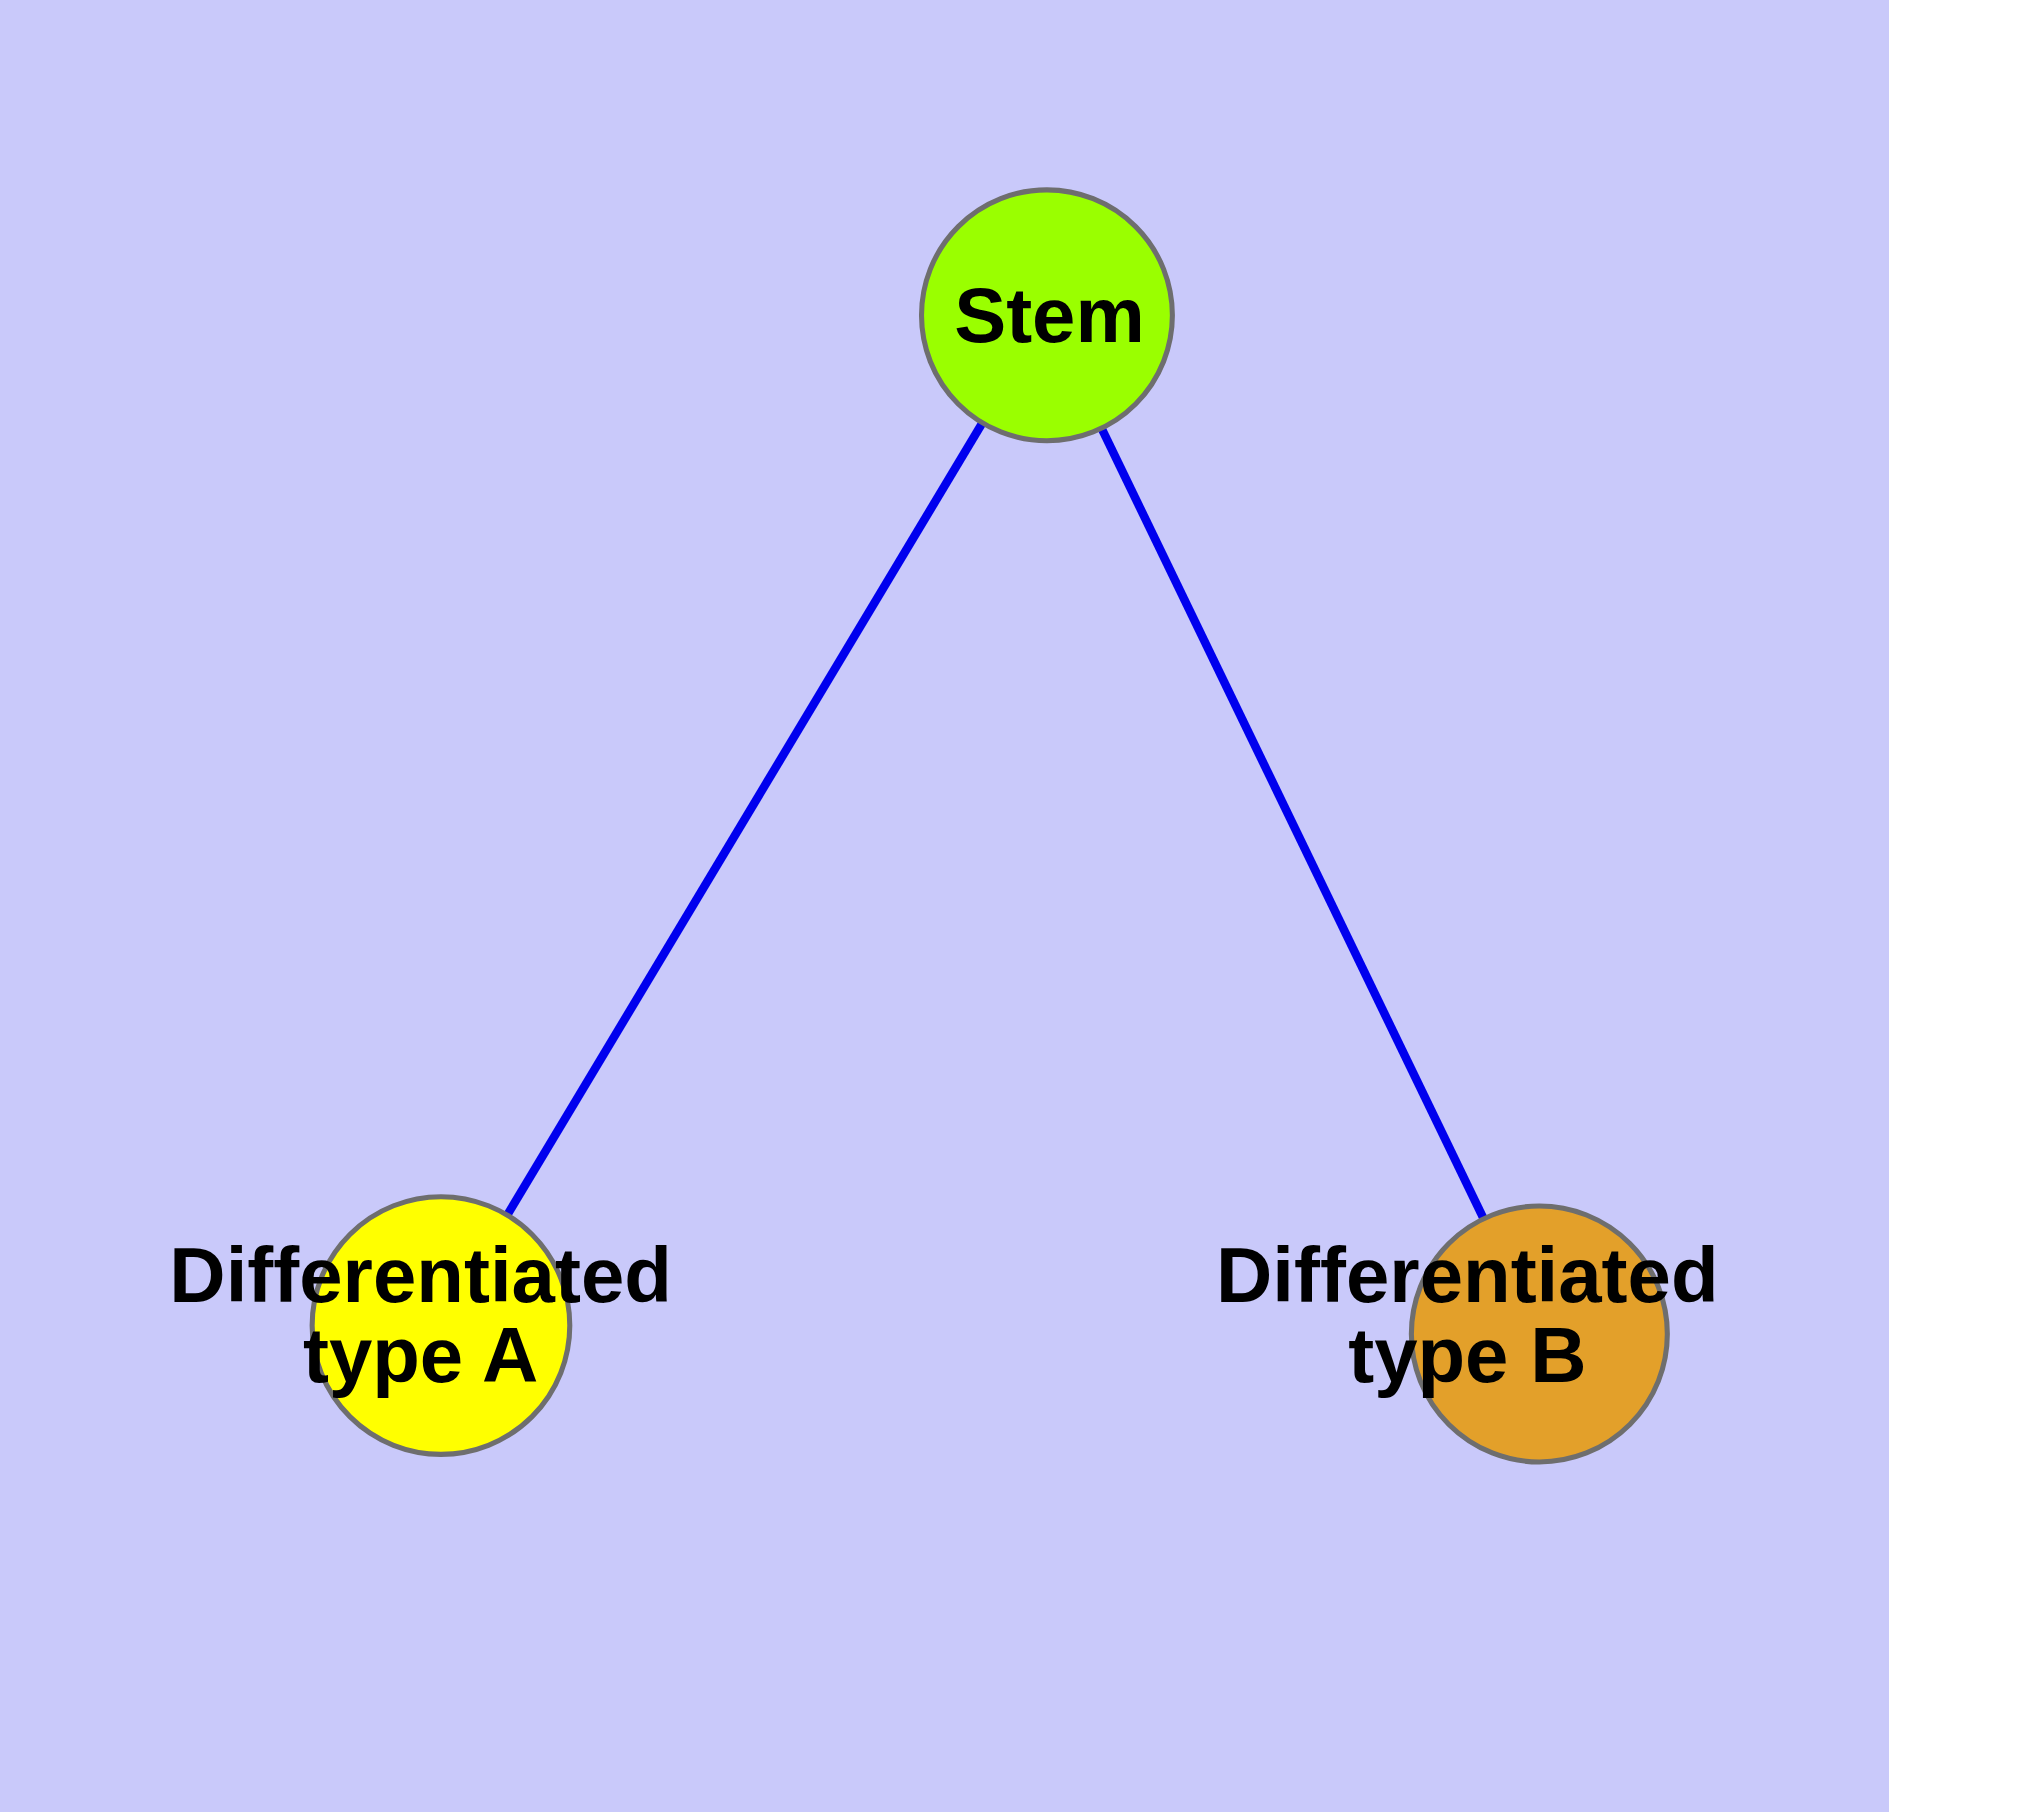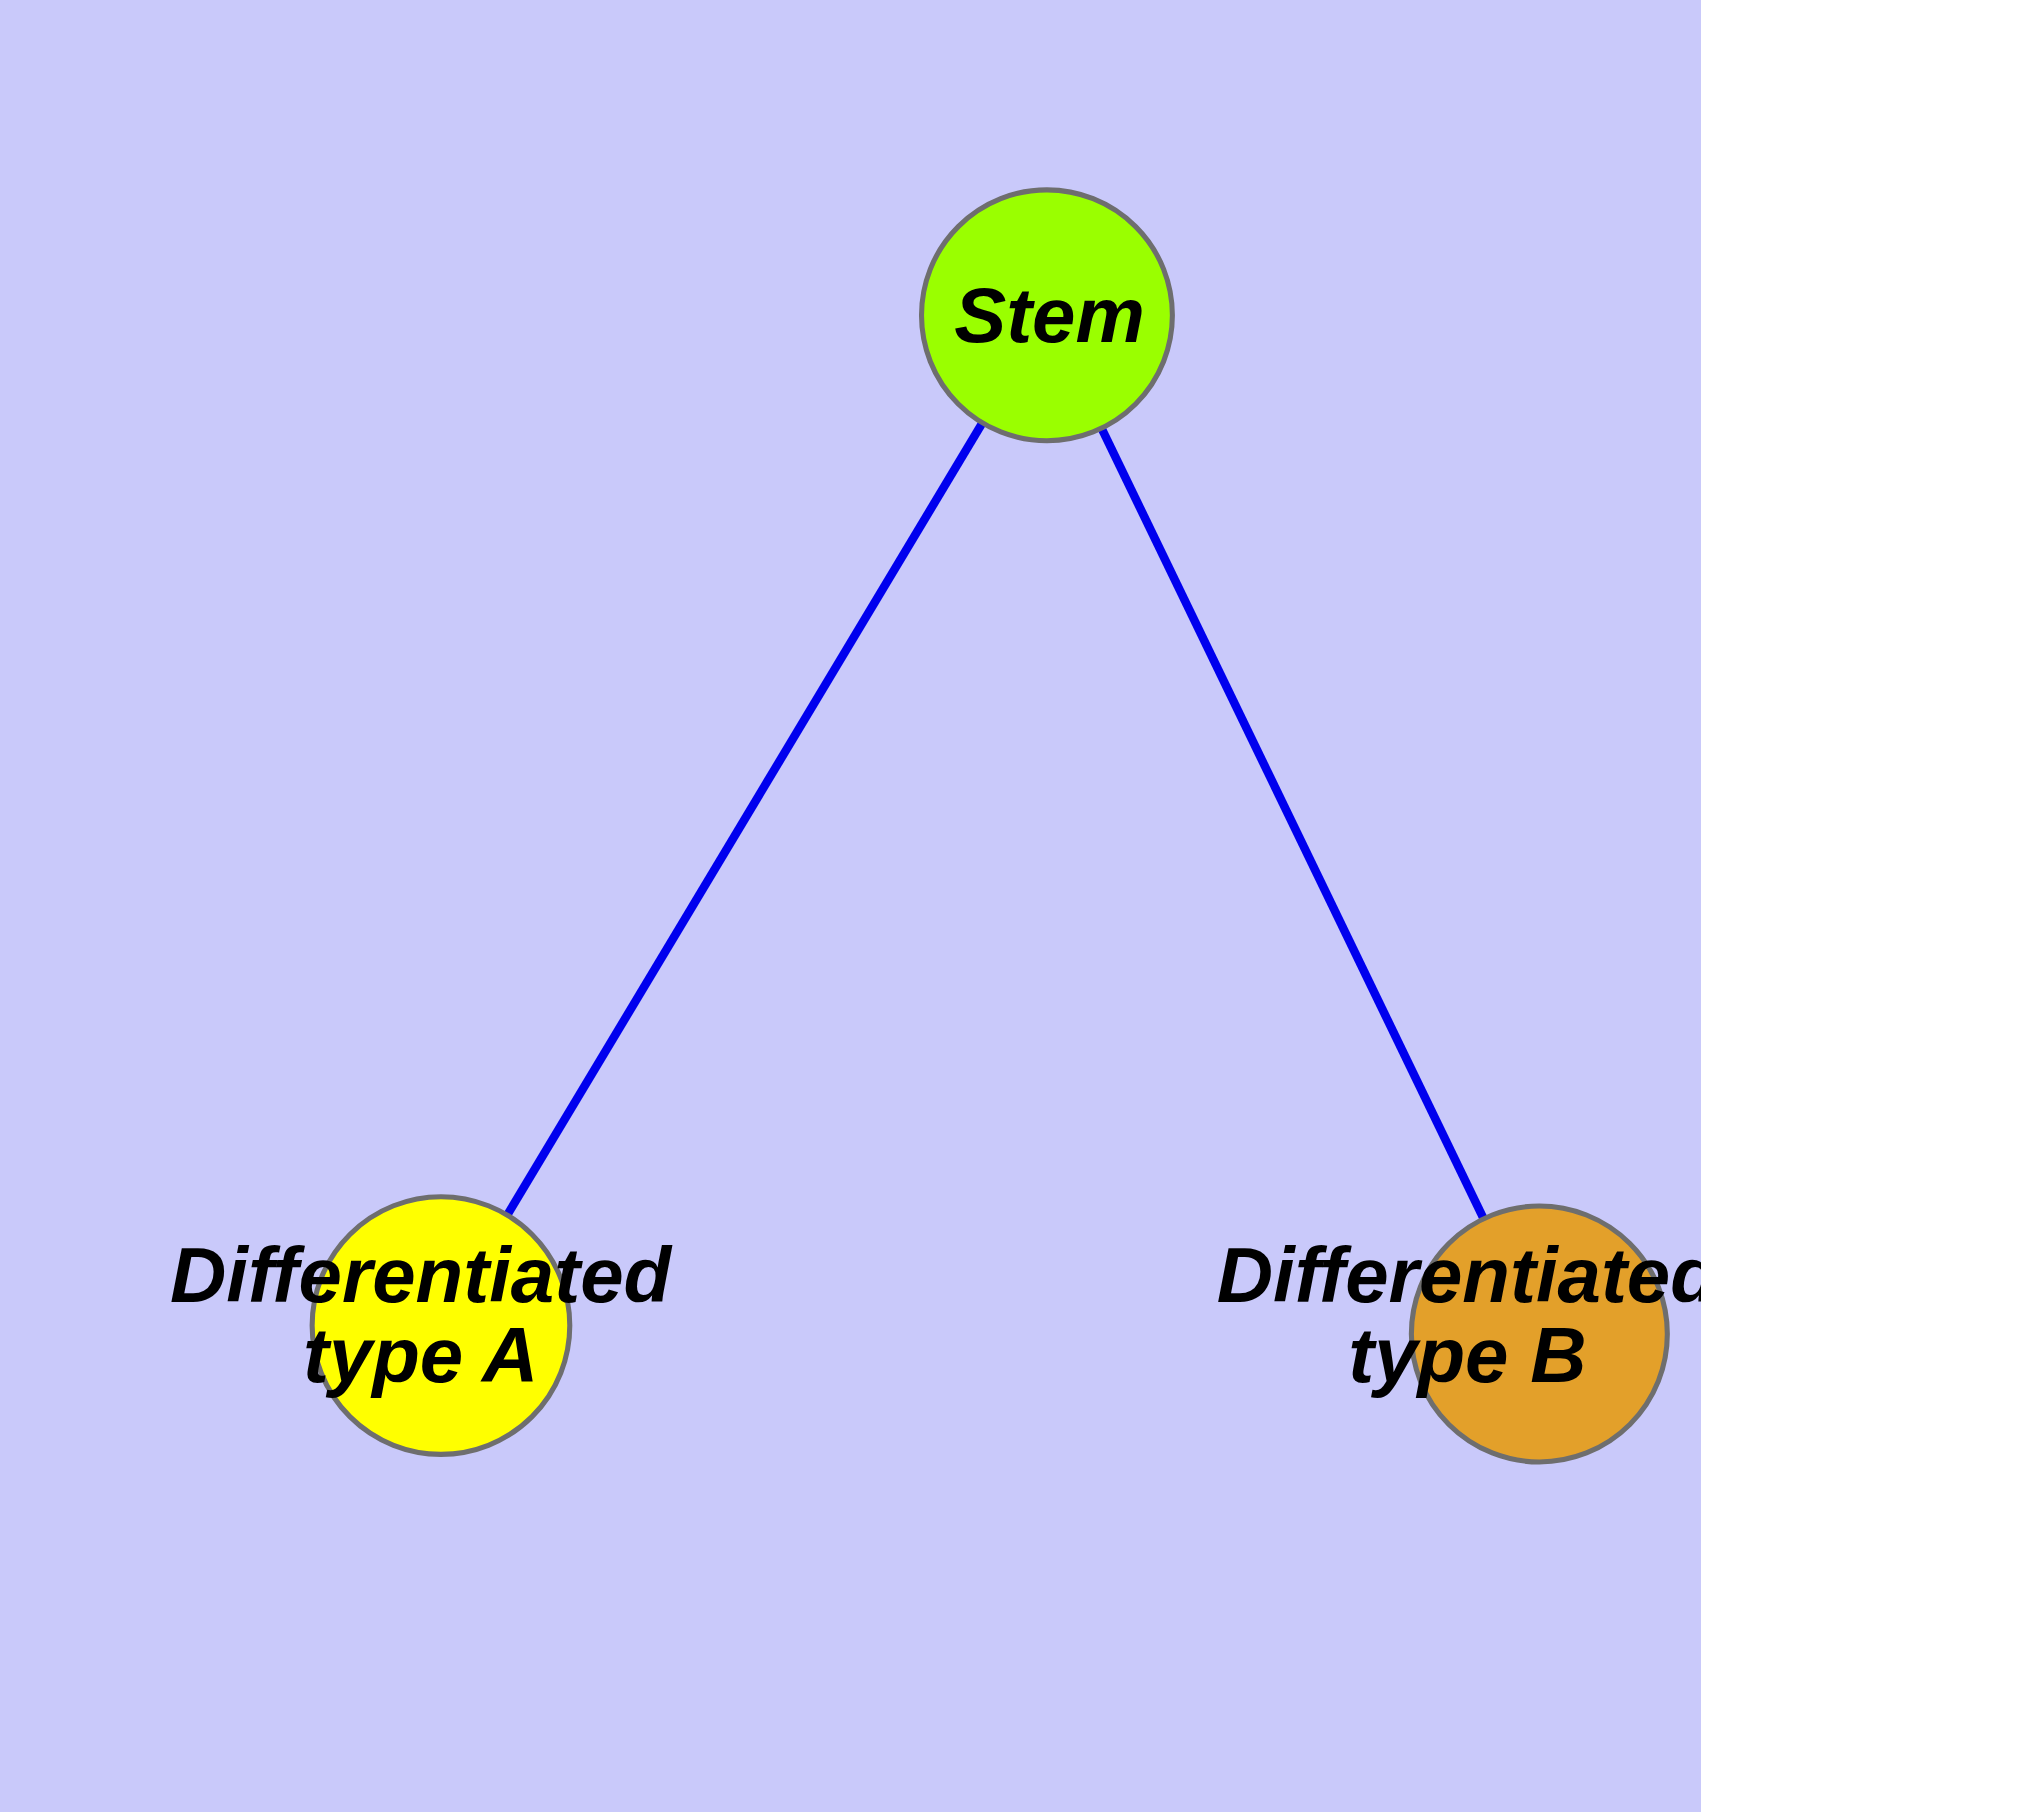--- a/index.html
+++ b/index.html
@@ -6,25 +6,24 @@
   html, body {
     margin: 0;
     padding: 0;
     background: #ffffff;
   }
   body {
     font-family: "Liberation Sans", sans-serif;
   }
   #canvas {
     position: relative;
-    width: 1701px;
+    width: 1889px;
     height: 1812px;
     overflow: hidden;
     background: #c9c9fa;
-    font-style: italic;
   }
   #graph-svg {
     position: absolute;
     left: 0;
     top: 0;
     width: 2021px;
     height: 1812px;
     display: block;
   }
   .node-label {

